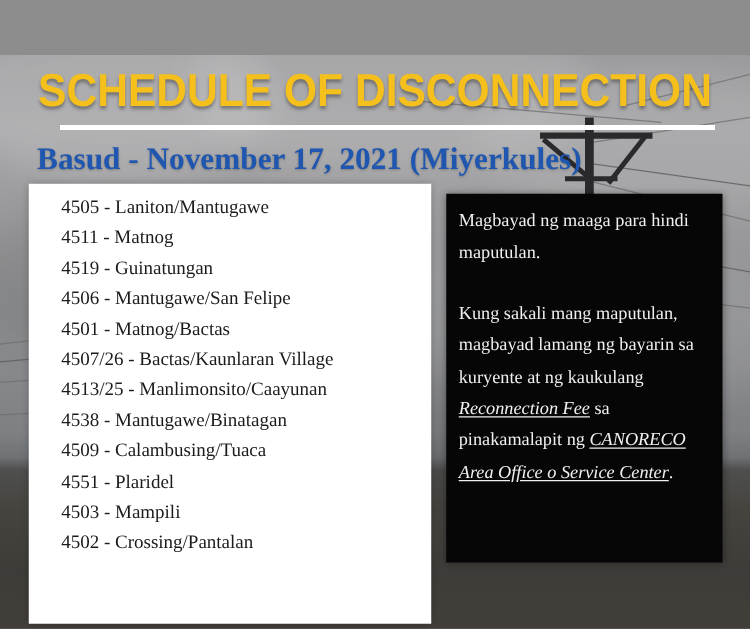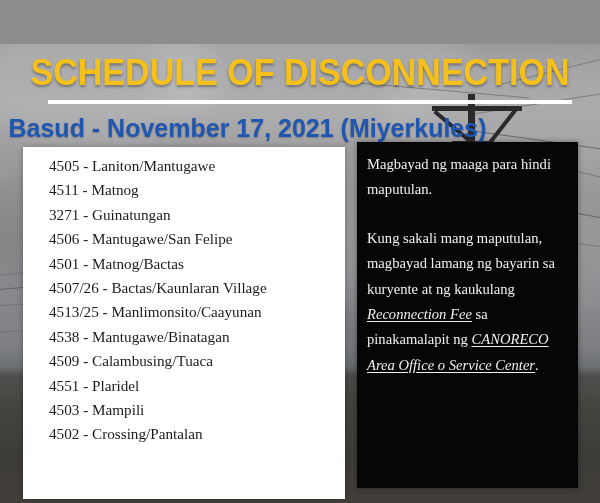--- a/index.html
+++ b/index.html
@@ -44,21 +44,21 @@
     color:#f5c01c;
     transform:scaleX(.92);
     text-shadow:0 2px 3px rgba(0,0,0,.35);
     white-space:nowrap;
   }
   .rule{
     position:absolute;left:48px;top:56px;width:524px;height:4px;background:#ffffff;
   }
   .subtitle{
     position:absolute;left:0;top:68px;width:495px;text-align:center;
-    font-family:Liberation Sans, sans-serif;
+    font-family:Liberation Serif, serif;
     font-weight:bold;font-size:25px;line-height:32px;
     color:#1f56b0;
     text-shadow:0 1px 2px rgba(0,0,0,.25);
     white-space:nowrap;
   }
 
   
   .list-panel{
     position:absolute;left:23px;top:103px;width:322px;height:352px;
     background:#ffffff;
@@ -66,21 +66,21 @@
   }
   .list-inner{padding:7px 0 0 26px;}
   .list-item{
     font-family:"Liberation Serif", serif;
     font-size:15.2px;line-height:24.4px;color:#1b1b1b;
     white-space:nowrap;
   }
 
   
   .note-panel{
-    position:absolute;left:357px;top:98px;width:221px;height:346px;
+    position:absolute;left:357px;top:111px;width:221px;height:295px;
     background:#060606;
     box-shadow:0 0 6px rgba(0,0,0,.4);
   }
   .note-inner{padding:10px 8px 0 10px;}
   .note-p{
     font-family:"Liberation Serif", serif;
     color:#f2f0ee;font-size:14.6px;line-height:25.4px;
     margin:0 0 23px 0;
   }
   .note-p:last-child{margin-bottom:0;}
@@ -148,21 +148,21 @@
   <div class="pole-main" style="left:452px;top:97px;width:42px;height:4px;"></div>
 
   <div class="title">SCHEDULE OF DISCONNECTION</div>
   <div class="rule"></div>
   <div class="subtitle">Basud - November 17, 2021 (Miyerkules)</div>
 
   <div class="list-panel">
     <div class="list-inner" id="list-inner">
         <div class="list-item">4505 - Laniton/Mantugawe</div>
         <div class="list-item">4511 - Matnog</div>
-        <div class="list-item">3271 - Guinatungan</div>
+        <div class="list-item">4519 - Guinatungan</div>
         <div class="list-item">4506 - Mantugawe/San Felipe</div>
         <div class="list-item">4501 - Matnog/Bactas</div>
         <div class="list-item">4507/26 - Bactas/Kaunlaran Village</div>
         <div class="list-item">4513/25 - Manlimonsito/Caayunan</div>
         <div class="list-item">4538 - Mantugawe/Binatagan</div>
         <div class="list-item">4509 - Calambusing/Tuaca</div>
         <div class="list-item">4551 - Plaridel</div>
         <div class="list-item">4503 - Mampili</div>
         <div class="list-item">4502 - Crossing/Pantalan</div>
       </div>

